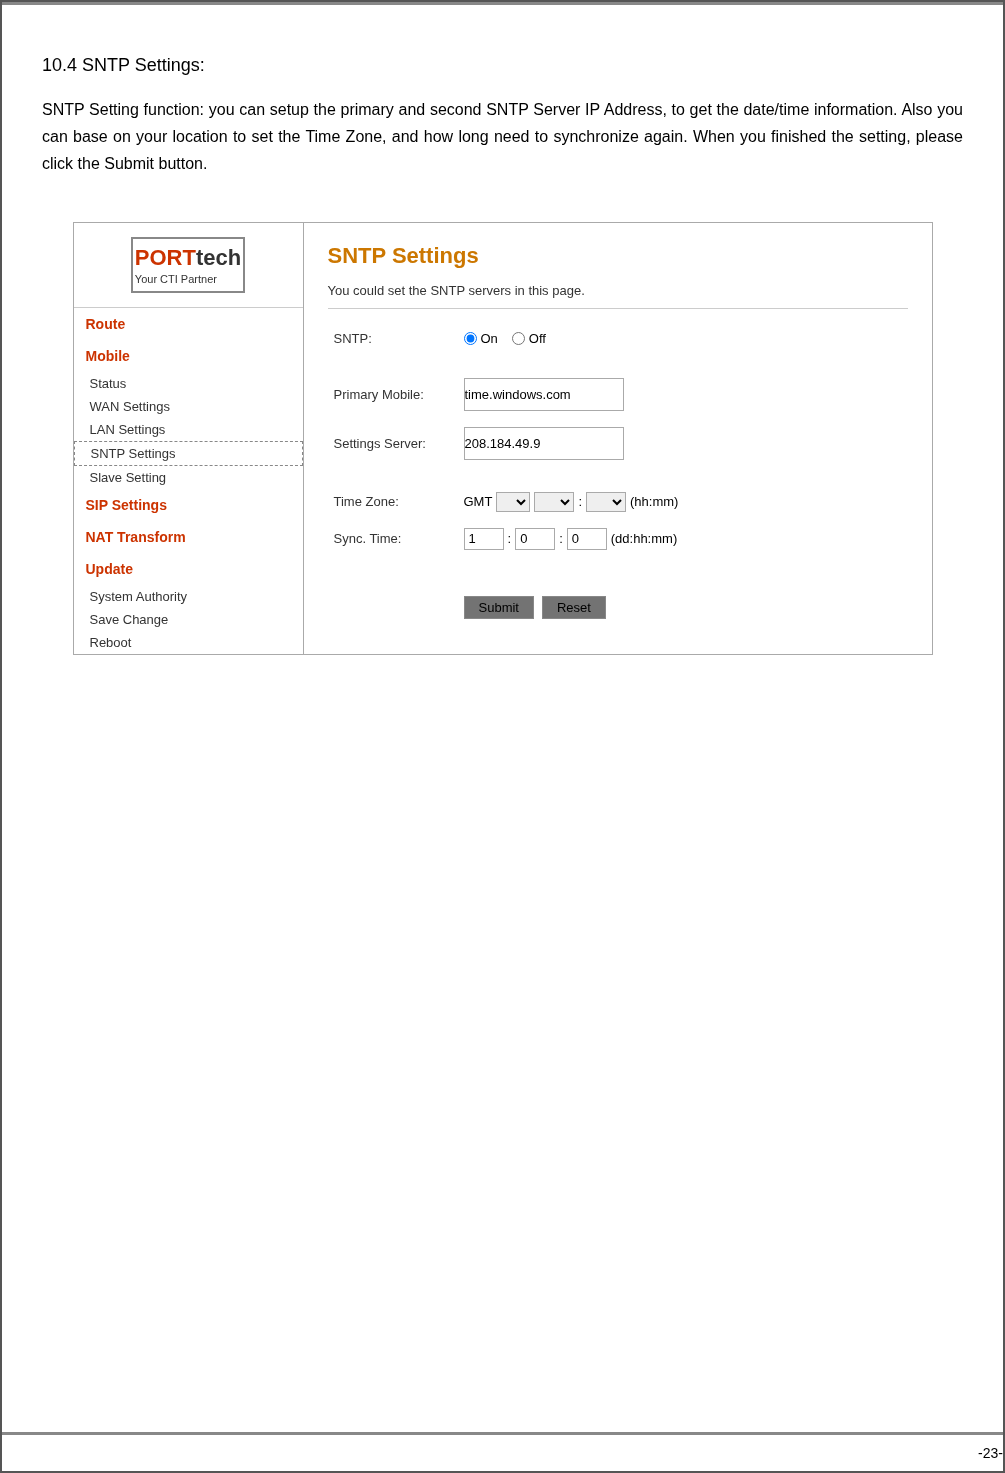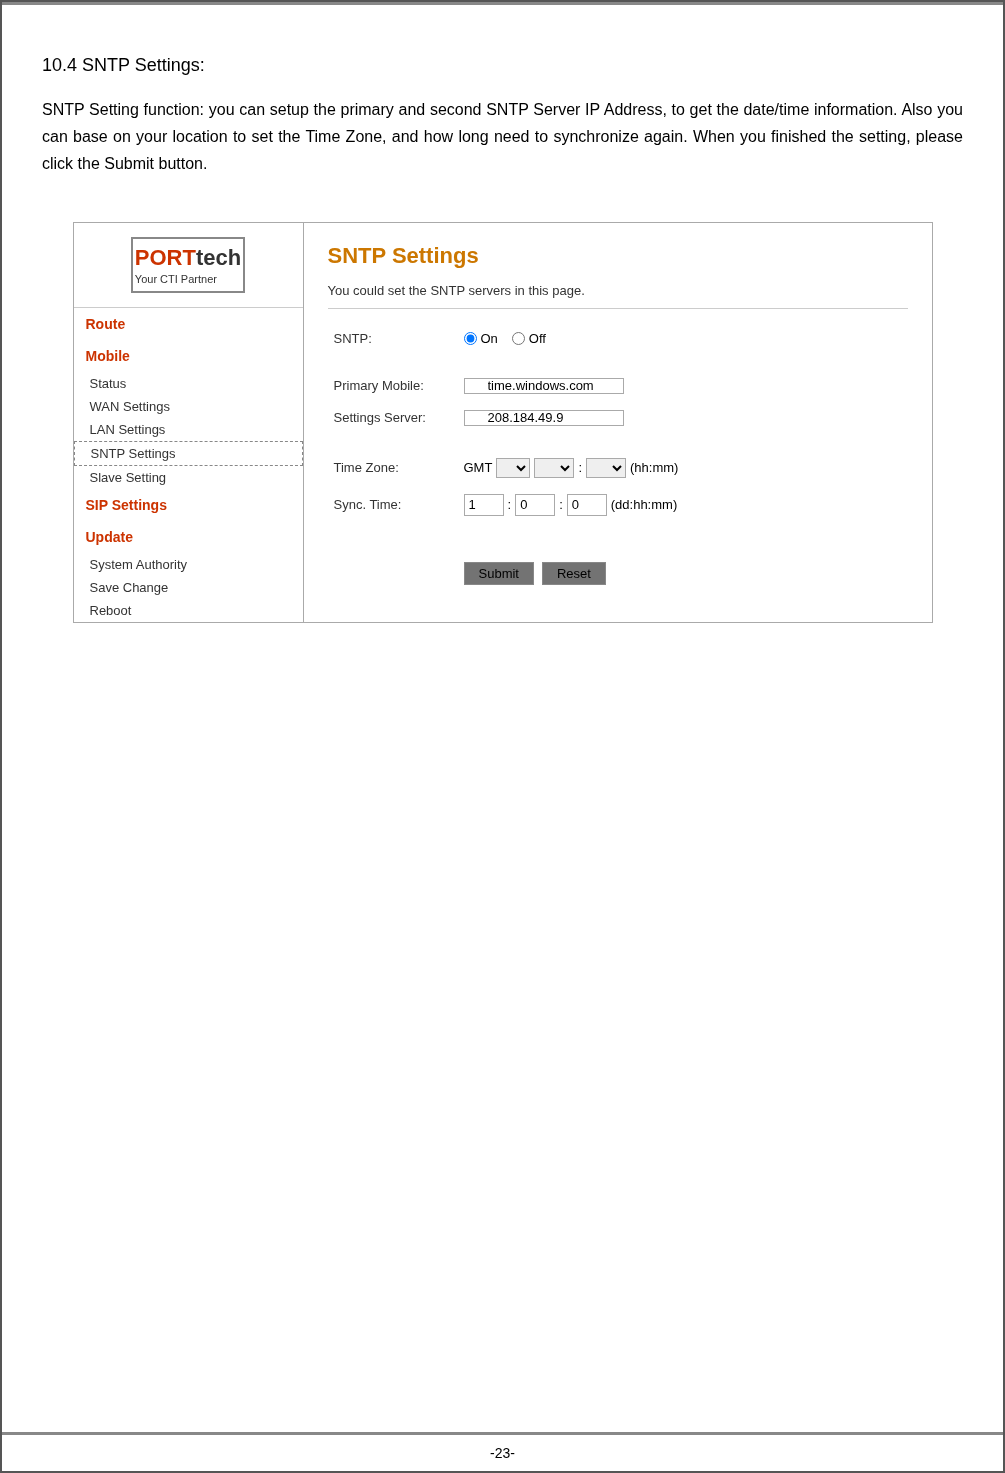--- a/index.html
+++ b/index.html
@@ -160,24 +160,24 @@
 
     .radio-group label {
       display: flex;
       align-items: center;
       gap: 4px;
       cursor: pointer;
     }
 
     .text-input {
       border: 1px solid #aaa;
-      padding: 2px 23px;
+      padding: 2px 0;
       font-size: 13px;
       width: 160px;
-      height: 16px;
+      height: 33px;
     }
 
     .select-small {
       border: 1px solid #aaa;
       font-size: 12px;
       height: 20px;
       padding: 8px 2px;
     }
 
     .gmt-group {
@@ -215,21 +215,21 @@
       font-size: 13px;
       cursor: pointer;
     }
 
     .bottom-bar {
       position: absolute;
       bottom: 0;
       left: 0;
       width: 100%;
       border-top: 3px solid #888;
-      text-align: center;
+      text-align: right;
       padding: 10px 0;
       font-size: 14px;
     }
   </style>
 </head>
 <body>
 
 <div class="top-border"></div>
 <div class="page-wrapper">
 
@@ -253,20 +253,21 @@
       <div class="sidebar-nav">
 
         <div class="nav-item nav-item-main">Route</div>
         <div class="nav-item nav-item-main">Mobile</div>
         <div class="nav-item nav-item-sub">Status</div>
         <div class="nav-item nav-item-sub">WAN Settings</div>
         <div class="nav-item nav-item-sub">LAN Settings</div>
         <div class="nav-item nav-item-sub active">SNTP Settings</div>
         <div class="nav-item nav-item-sub">Slave Setting</div>
         <div class="nav-item nav-item-main">SIP Settings</div>
+        <div class="nav-item nav-item-main">NAT Transform</div>
         <div class="nav-item nav-item-main">Update</div>
         <div class="nav-item nav-item-sub">System Authority</div>
         <div class="nav-item nav-item-sub">Save Change</div>
         <div class="nav-item nav-item-sub">Reboot</div>
 
       </div>
     </div>
 
     <div class="content-panel">
 

